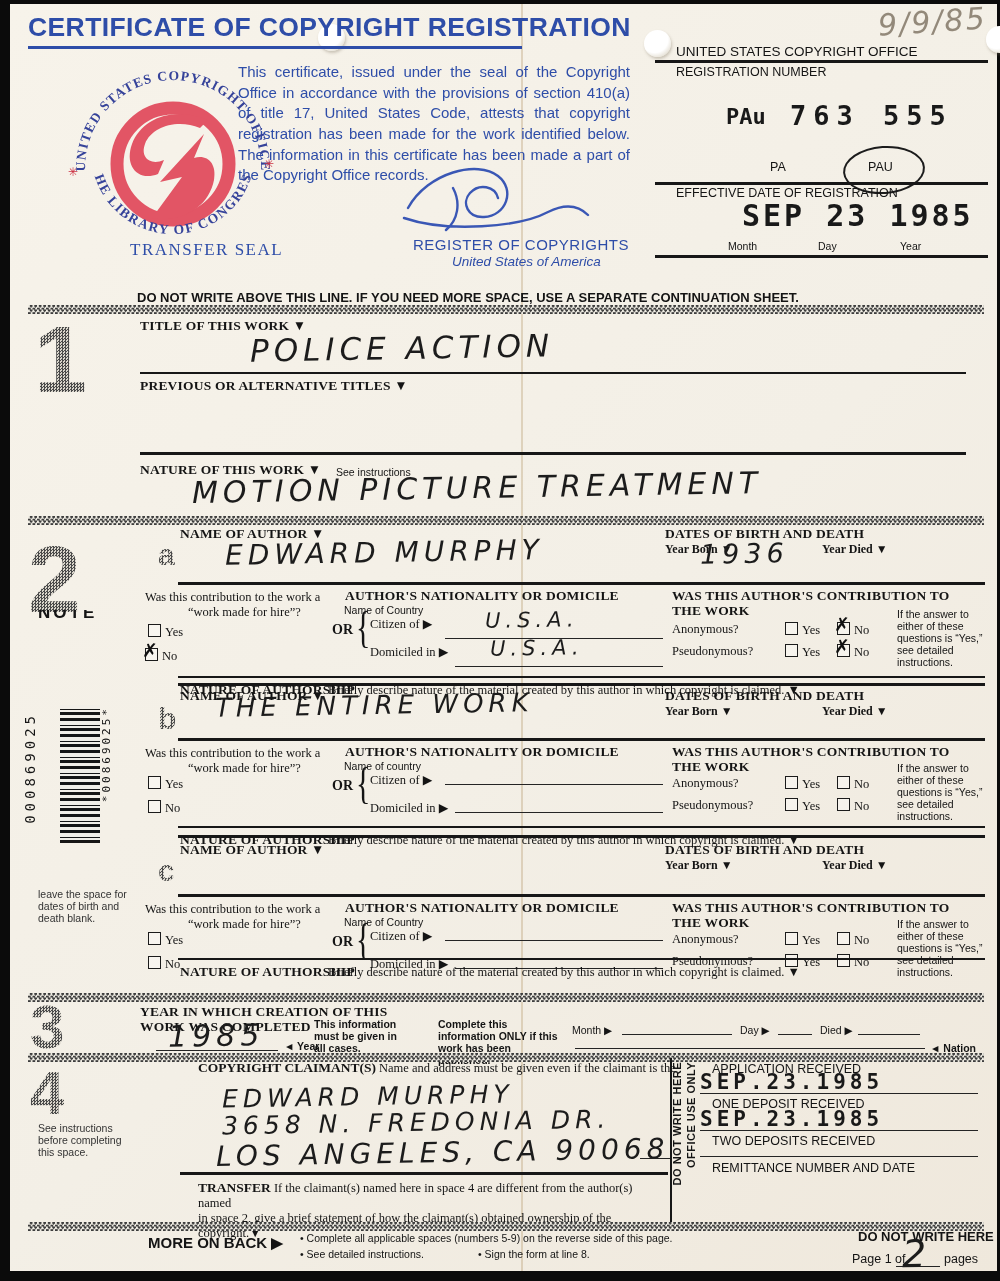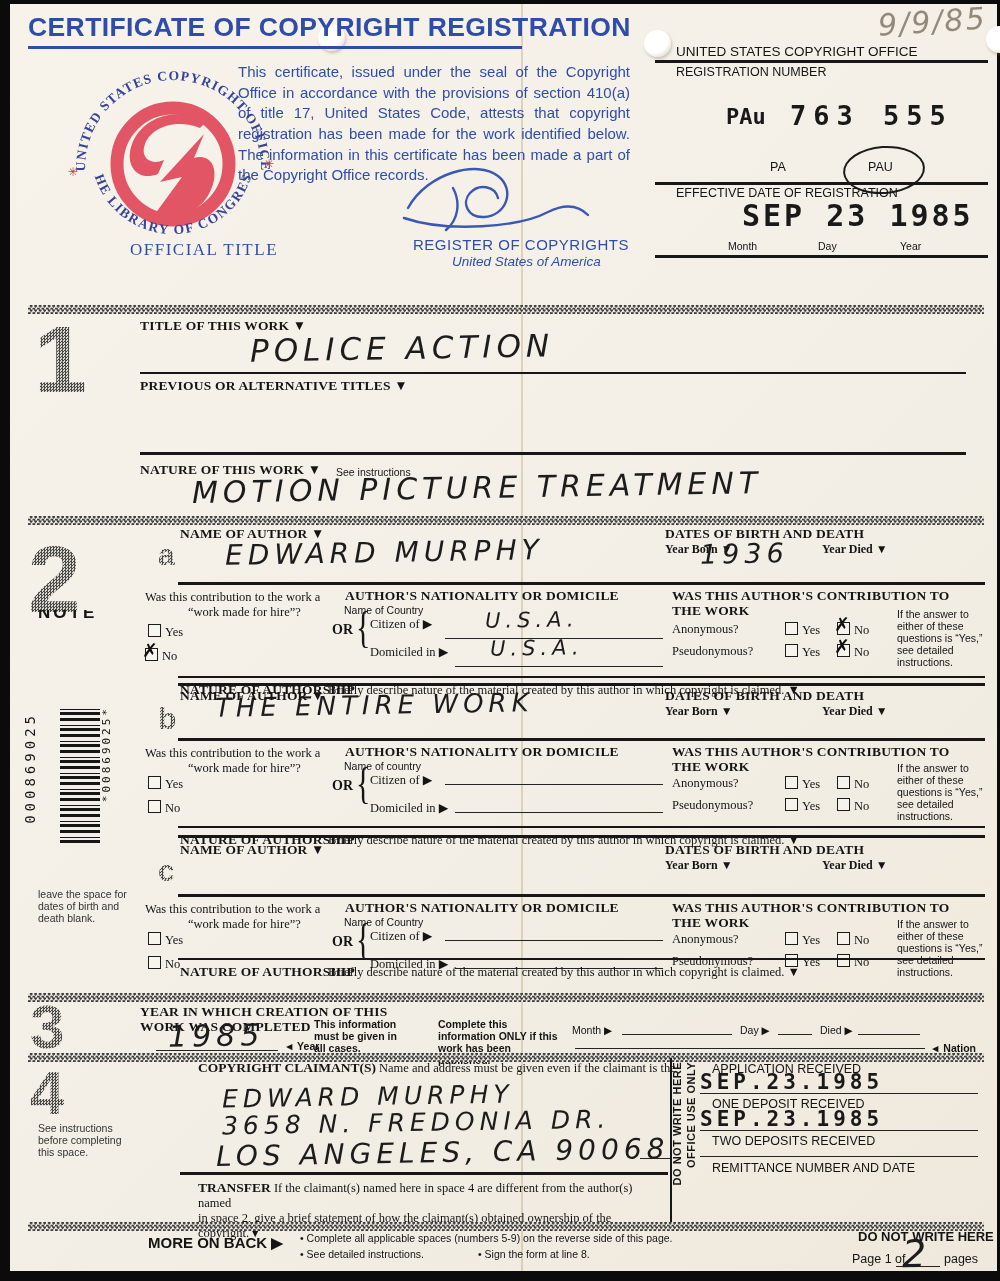--- a/index.html
+++ b/index.html
@@ -66,21 +66,21 @@
     <path d="M 146 70 L 102 118 L 124 113 L 94 154 C 126 159 151 142 156 116 C 159 99 149 90 136 94 Z" fill="#e25565"></path>
     <text font-family="Liberation Serif,serif" font-size="13.5" font-weight="bold" fill="#36439a" letter-spacing="1.2">
       <textPath href="#arcTop" xlink:href="#arcTop" startOffset="50%" text-anchor="middle">UNITED STATES COPYRIGHT OFFICE</textPath>
     </text>
     <text font-family="Liberation Serif,serif" font-size="13.5" font-weight="bold" fill="#36439a" letter-spacing="1.6">
       <textPath href="#arcBot" xlink:href="#arcBot" startOffset="50%" text-anchor="middle">THE LIBRARY OF CONGRESS</textPath>
     </text>
     <text x="10" y="112" font-size="12" fill="#cc3344">✳</text>
     <text x="206" y="104" font-size="12" fill="#cc3344">✳</text>
   </svg>
-  <div class="abs blue" style="left:130px;top:240px;font:17px 'Liberation Serif',serif;letter-spacing:1.5px">OFFICIAL TITLE</div>
+  <div class="abs blue" style="left:130px;top:240px;font:17px 'Liberation Serif',serif;letter-spacing:1.5px">TRANSFER SEAL</div>
 
   <svg class="abs" style="left:398px;top:160px" width="200" height="75" viewBox="0 0 200 75">
     <path d="M 10 48 C 30 12 80 0 100 16 C 118 30 108 56 86 57 C 70 58 63 43 72 33 C 81 23 97 26 100 38
              M 55 28 C 63 43 60 60 48 70
              M 6 58 C 50 73 122 67 150 52 C 170 42 182 47 190 55" fill="none" stroke="#3a57b5" stroke-width="2.4" stroke-linecap="round"></path>
   </svg>
   <div class="abs blue" style="left:413px;top:236px;font:15px 'Liberation Sans',sans-serif;letter-spacing:.5px">REGISTER OF COPYRIGHTS</div>
   <div class="abs blue" style="left:452px;top:254px;font:italic 13.5px 'Liberation Sans',sans-serif">United States of America</div>
 
   <div class="abs stamp pencil" style="left:878px;top:4px;font-size:30px;font-family:'DejaVu Sans',sans-serif;font-style:italic;font-weight:normal;transform:rotate(-4deg);letter-spacing:2px">9/9/85</div>
@@ -96,20 +96,21 @@
   <div class="abs sans" style="left:868px;top:160px">PAU</div>
   <div class="rule" style="left:655px;top:182px;width:333px;height:3px"></div>
 
   <div class="abs sans" style="left:676px;top:186px">EFFECTIVE DATE OF REGISTRATION</div>
   <div class="stamp" style="left:742px;top:198px;font-size:30px;letter-spacing:3px">SEP 23 1985</div>
   <div class="abs tiny" style="left:728px;top:240px">Month</div>
   <div class="abs tiny" style="left:818px;top:240px">Day</div>
   <div class="abs tiny" style="left:900px;top:240px">Year</div>
   <div class="rule" style="left:655px;top:255px;width:333px;height:3px"></div>
 
+  <div class="abs sansb" style="left:137px;top:290px">DO NOT WRITE ABOVE THIS LINE. IF YOU NEED MORE SPACE, USE A SEPARATE CONTINUATION SHEET.</div>
   <div class="band" style="left:28px;top:305px;width:956px"></div>
 
   <div class="abs halftone" style="left:34px;top:312px;font-size:95px;line-height:1">1</div>
   <div class="lbl" style="left:140px;top:318px">TITLE OF THIS WORK ▼</div>
   <div class="hw" style="left:250px;top:330px;font-size:31px">POLICE ACTION</div>
   <div class="rule" style="left:140px;top:372px;width:826px;height:2px"></div>
   <div class="lbl" style="left:140px;top:378px">PREVIOUS OR ALTERNATIVE TITLES ▼</div>
   <div class="rule" style="left:140px;top:452px;width:826px"></div>
   <div class="lbl" style="left:140px;top:462px">NATURE OF THIS WORK ▼</div>
   <div class="abs tiny" style="left:336px;top:466px">See instructions</div>

